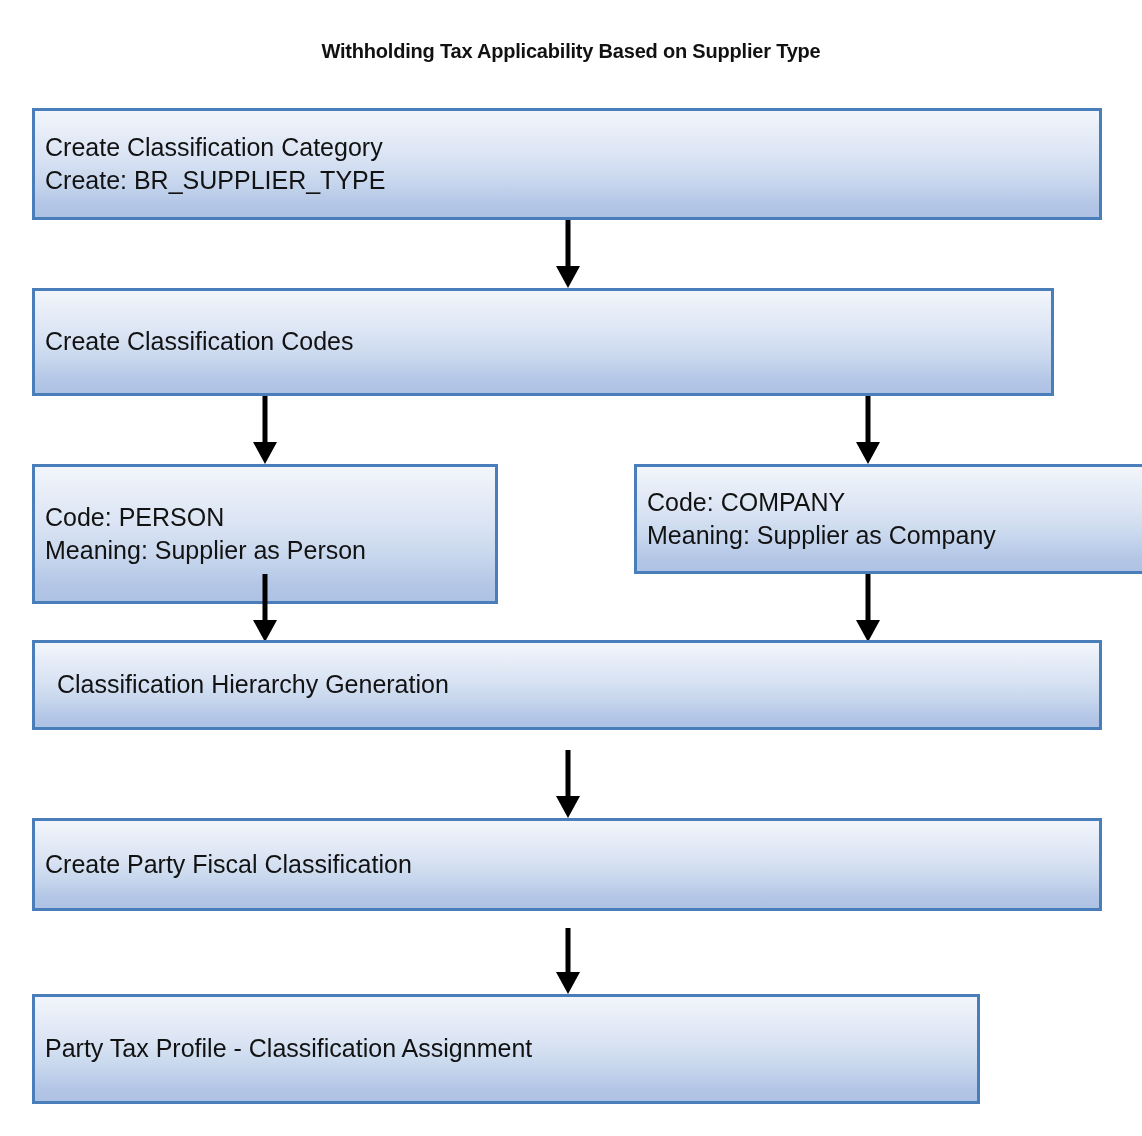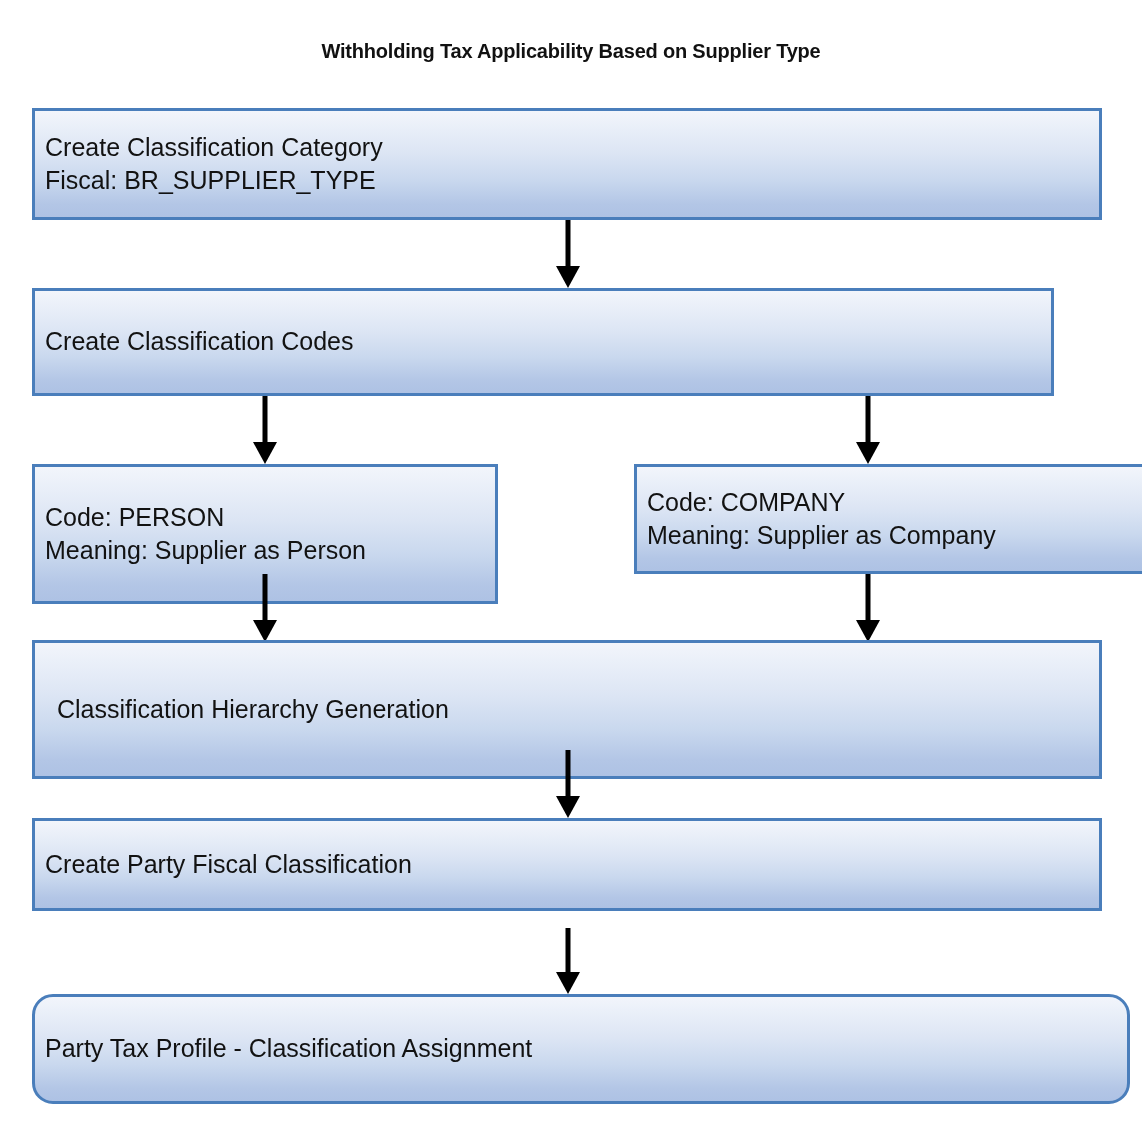--- a/index.html
+++ b/index.html
@@ -88,21 +88,21 @@
 </head>
 <body>
 
 <div id="diagram">
 
   <div class="title">Withholding Tax Applicability Based on Supplier Type</div>
 
   <div class="node" style="left:32px; top:108px; width:1070px; height:112px;">
     <div class="lines">
       <div>Create Classification Category</div>
-      <div>Fiscal: BR_SUPPLIER_TYPE</div>
+      <div>Create: BR_SUPPLIER_TYPE</div>
     </div>
   </div>
 
   <div class="arrow" style="left:546px; top:220px; width:44px; height:68px;">
     <div class="shaft" style="height:46px;"></div>
     <div class="head"></div>
   </div>
 
   <div class="node" style="left:32px; top:288px; width:1022px; height:108px;">
     <div class="lines">
@@ -137,21 +137,21 @@
   <div class="arrow" style="left:243px; top:574px; width:44px; height:68px;">
     <div class="shaft" style="height:46px;"></div>
     <div class="head"></div>
   </div>
 
   <div class="arrow" style="left:846px; top:574px; width:44px; height:68px;">
     <div class="shaft" style="height:46px;"></div>
     <div class="head"></div>
   </div>
 
-  <div class="node" style="left:32px; top:640px; width:1070px; height:139px;padding-left:22px;">
+  <div class="node" style="left:32px; top:640px; width:1070px; height:90px;padding-left:22px;">
     <div class="lines">
       <div>Classification Hierarchy Generation</div>
     </div>
   </div>
 
   <div class="arrow" style="left:546px; top:750px; width:44px; height:68px;">
     <div class="shaft" style="height:46px;"></div>
     <div class="head"></div>
   </div>
 
@@ -159,19 +159,19 @@
     <div class="lines">
       <div>Create Party Fiscal Classification</div>
     </div>
   </div>
 
   <div class="arrow" style="left:546px; top:928px; width:44px; height:66px;">
     <div class="shaft" style="height:44px;"></div>
     <div class="head"></div>
   </div>
 
-  <div class="node" style="left:32px; top:994px; width:1098px; height:110px;border-radius:21px;">
+  <div class="node" style="left:32px; top:994px; width:948px; height:110px;">
     <div class="lines">
       <div>Party Tax Profile - Classification Assignment</div>
     </div>
   </div>
 
 </div>
 
 </body></html>

